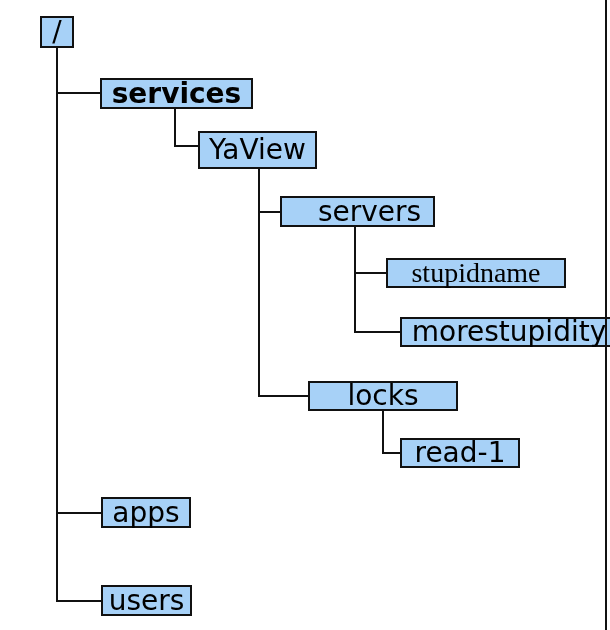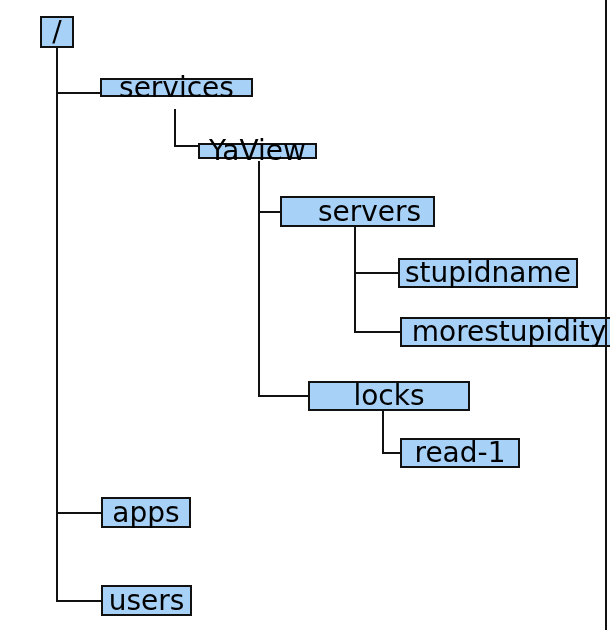--- a/index.html
+++ b/index.html
@@ -58,25 +58,25 @@
   <div class="line" style="left:258px; top:395px; width:50px; height:2px;"></div>
 
   <div class="line" style="left:354px; top:227px; width:2px;  height:106px;"></div>
   <div class="line" style="left:354px; top:272px; width:44px; height:2px;"></div>
   <div class="line" style="left:354px; top:331px; width:46px; height:2px;"></div>
 
   <div class="line" style="left:382px; top:411px; width:2px;  height:43px;"></div>
   <div class="line" style="left:382px; top:452px; width:18px; height:2px;"></div>
 
   <div class="node" style="left:40px;  top:16px;  width:34px;  height:32px;">/</div>
-  <div class="node" style="left:100px; top:78px;  width:153px; height:19px;">services</div>
-  <div class="node" style="left:198px; top:131px; width:119px; height:16px;margin-top:12px;">YaView</div>
+  <div class="node" style="left:100px; top:78px;  width:153px; height:31px;font-weight:bold;">services</div>
+  <div class="node" style="left:198px; top:131px; width:119px; height:38px;">YaView</div>
   <div class="node" style="left:280px; top:196px; width:155px; height:31px;padding-left:24px;">servers</div>
-  <div class="node" style="left:398px; top:258px; width:180px; height:30px;">stupidname</div>
+  <div class="node" style="left:386px; top:258px; width:180px; height:30px;font-family:Liberation Serif, serif;">stupidname</div>
   <div class="node" style="left:400px; top:317px; width:218px; height:30px;">morestupidity</div>
-  <div class="node" style="left:308px; top:381px; width:162px; height:30px;">locks</div>
+  <div class="node" style="left:308px; top:381px; width:150px; height:30px;">locks</div>
   <div class="node" style="left:400px; top:438px; width:120px; height:30px;">read-1</div>
   <div class="node" style="left:101px; top:497px; width:90px;  height:31px;">apps</div>
   <div class="node" style="left:101px; top:585px; width:91px;  height:31px;">users</div>
 
   <div class="frame-line" style="left:605px; top:0; width:2px; height:630px;"></div>
 
 </div>
 
 </body></html>

